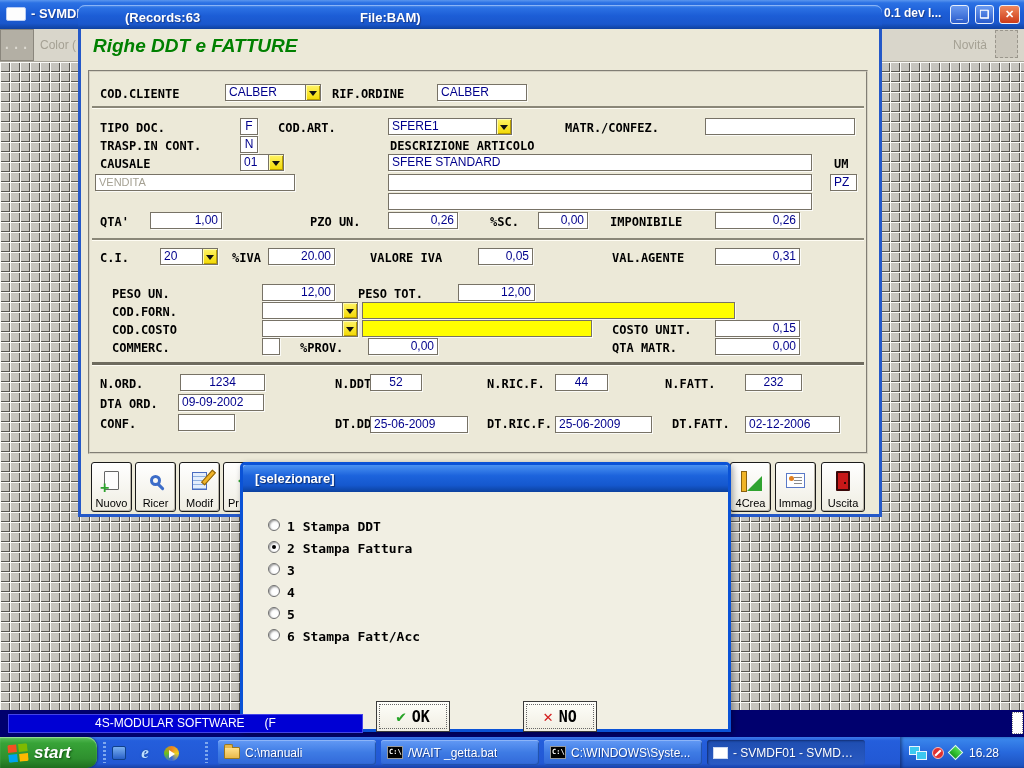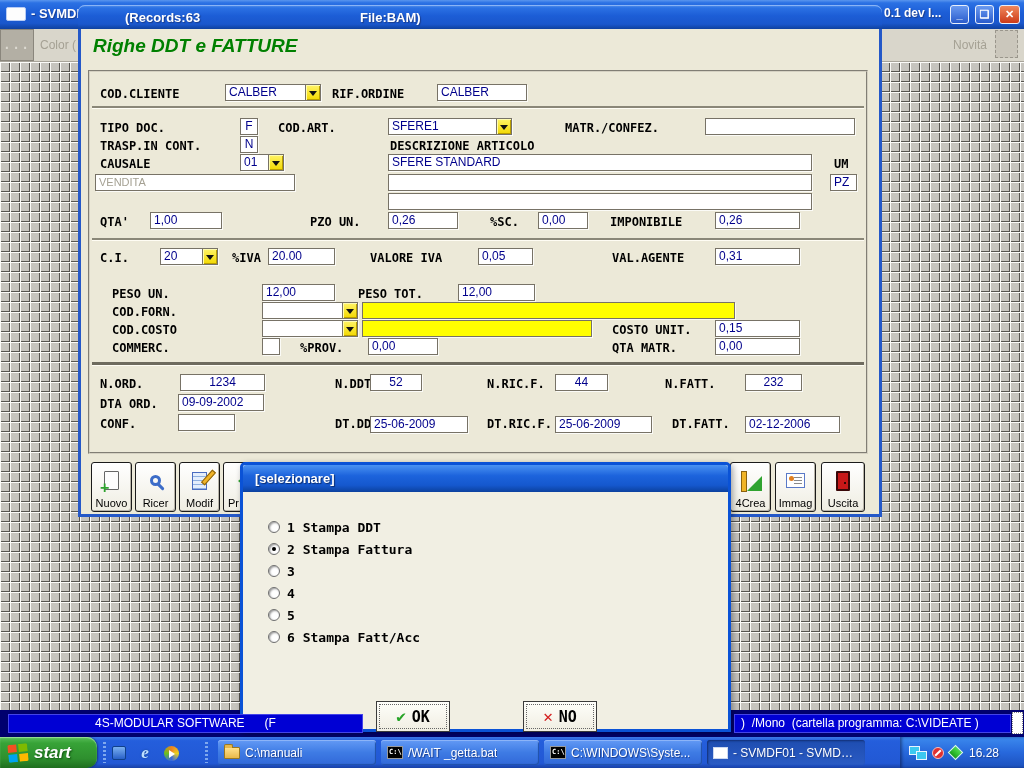--- a/index.html
+++ b/index.html
@@ -33,21 +33,21 @@
     background:linear-gradient(180deg,#5A96EE 0%,#2B71E4 12%,#1C5DD6 45%,#1A57CC 80%,#0F419F 100%);
     box-shadow:inset 0 1px 0 #8AB4F6; }
   .fw-body { position:absolute; left:0; top:24px; right:0; bottom:0; background:#ECE9D8;
     border:3px solid #2458C8; border-top:none; }
   #form-heading { left:12px; top:6px; font:bold italic 19px "Liberation Sans",sans-serif; color:#008000; }
   #group-box { left:7px; top:41px; width:780px; height:384px; border:2px groove #D5D1C2; }
   .lbl { position:absolute; font:bold 12px "DejaVu Sans Mono",monospace; color:#000; white-space:nowrap; }
   .fld { position:absolute; height:17px; background:#fff; border:1px solid #777266;
     box-shadow:1px 1px 0 rgba(255,255,255,.8); font:12px "Liberation Sans",sans-serif; color:#00008B;
     line-height:15px; padding:0 3px; white-space:nowrap; overflow:hidden; }
-  .fld.num { }
+  .fld.num { text-align:right; }
   .fld.ctr { text-align:center; }
   .fld.gray { color:#A5A193; font-size:11px; }
   .fld.yellow { background:#FFFF00; }
   .combo { padding-right:18px; }
   .cbtn { position:absolute; right:0; top:0; bottom:0; width:15px; background:linear-gradient(#FFF468,#F2D800);
     border-left:1px solid #777266; box-shadow:inset 1px 1px 0 #FFFCB0, inset -1px -1px 0 #B89E00;
     display:flex; justify-content:center; }
   .carrow { width:0; height:0; border:4px solid transparent; border-top:5px solid #111; margin-top:6px; }
   .sep { position:absolute; left:2px; right:2px; height:2px; background:#8A8778; box-shadow:0 1px 0 #FFFDF4; }
   .sep.thick { height:3px; background:#6E6B5E; }
@@ -75,21 +75,21 @@
   .ic-door::after { content:""; position:absolute; right:2px; top:9px; width:2px; height:2px; background:#000; border-radius:50%; }
 
   
   #dialog { left:240px; top:462px; width:491px; height:270px; z-index:30; border:3px solid #0A52D6; border-radius:5px 5px 0 0;
     box-shadow:2px 2px 6px rgba(0,0,0,.35); }
   .dlg-title { position:absolute; left:0; top:0; right:0; height:27px; border-radius:3px 3px 0 0;
     background:linear-gradient(180deg,#4A92F2 0%,#1C63DC 40%,#1558CE 75%,#0C419E 100%);
     color:#fff; font:bold 13px "Liberation Sans",sans-serif; line-height:27px; padding-left:12px;
     text-shadow:1px 1px 1px #0A2C70; }
   .dlg-body { position:absolute; left:0; top:27px; right:0; bottom:0; background:#F1EFE3; }
-  .opt { position:absolute; left:25px; height:16px; display:flex; align-items:center; gap:7px; }
+  .opt { position:absolute; left:25px; height:16px; display:flex; gap:7px; }
   .radio { width:12px; height:12px; border-radius:50%; background:#fff; border:1px solid #6E6E6E;
     box-shadow:inset 1px 1px 2px rgba(0,0,0,.4); display:flex; align-items:center; justify-content:center; }
   .radio.sel::after { content:""; width:4px; height:4px; border-radius:50%; background:#000; }
   .opt .olabel { font:bold 13px "DejaVu Sans Mono",monospace; color:#000; white-space:nowrap; }
   .dlg-btn { position:absolute; top:209px; width:74px; height:31px; background:linear-gradient(#FEFEFA,#F0EEE2);
     border:1px solid #3A3A3A; outline:1px dotted #666; outline-offset:-4px;
     display:flex; align-items:center; justify-content:center; gap:6px;
     font:bold 15px "DejaVu Sans Mono",monospace; color:#000; cursor:default; }
   .icon-check::before { content:"\2714"; color:#28A428; font-size:16px; }
   .icon-cross::before { content:"\2715"; color:#D42020; font-size:16px; font-weight:bold; }
@@ -380,21 +380,20 @@
     </div>
     <div class="dlg-btn" style="left:280px">
       <span class="icon-cross"></span>
       <span>NO</span>
     </div>
   </div>
 </div>
 
 <div id="status-overlay" class="abs">
   <div class="sbar left">4S-MODULAR SOFTWARE      (F</div>
-  <div class="sbar right">)  /Mono  (cartella programma: C:\VIDEATE )</div>
   <div class="sstub"></div>
 </div>
 
 <div id="taskbar" class="abs">
   <div id="start-btn">
     <span class="start-flag"></span>
     <span class="slabel">start</span>
   </div>
   <span class="ql-sep" style="left:103px"></span>
   <span class="ql" style="left:110px">

